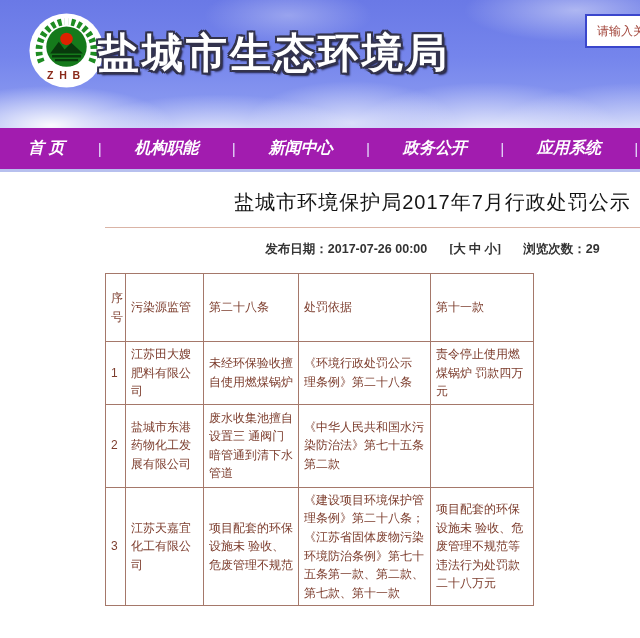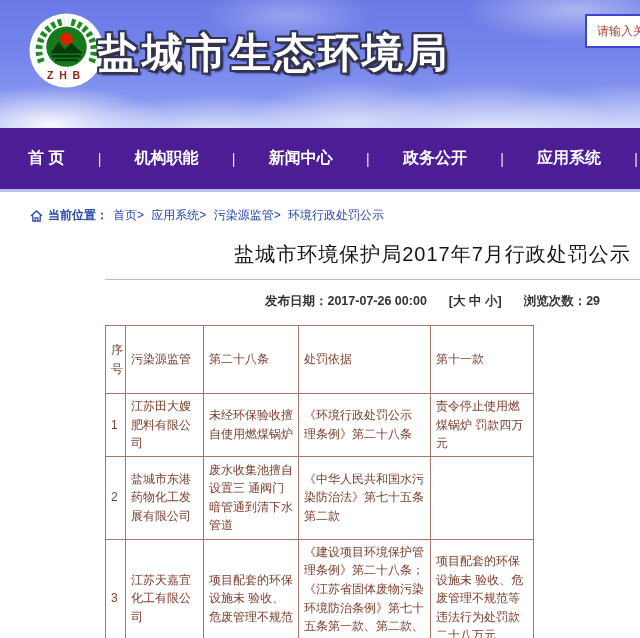--- a/index.html
+++ b/index.html
@@ -25,22 +25,22 @@
     text-shadow:-2px 0 #33334d, 2px 0 #33334d, 0 -2px #33334d, 0 2px #33334d,
       -2px -2px #33334d, 2px 2px #33334d, -2px 2px #33334d, 2px -2px #33334d, 3px 3px 2px #222244; }
   .search-box { position:absolute; left:585px; top:14px; width:150px; height:34px;
     background:#fff; border:2px solid #3a46cc; }
   .search-box input { width:100%; height:100%; border:none; outline:none;
     font-size:12px; color:#a2453a; padding:0 10px; background:transparent;
     font-family:"Liberation Sans", sans-serif; }
   .search-box input::placeholder { color:#a2453a; opacity:1; }
 
   
-  .nav { width:100%; height:64px; background:#4c1d95; border-bottom:3px solid #b7c0ee;
-    display:flex; align-items:center; }
+  .nav { width:100%; height:44px; background:#a21caf; border-bottom:3px solid #b7c0ee;
+    display:flex; align-items:center;font-style:italic; }
   .nav-inner { display:flex; width:100%; justify-content:space-between; align-items:center;
     padding:0 2px 0 28px; }
   .nav-item { color:#fff; font-size:16px; font-weight:bold; text-decoration:none;
     white-space:nowrap; cursor:pointer; }
   .nav-sep { color:#e8e8ff; font-size:14px; font-weight:normal; }
 
   
   .breadcrumb { padding:15px 0 0 30px; font-size:12px; color:#2646ae; display:flex;
     align-items:center; gap:5px; }
   .bc-home-icon { width:13px; height:12px; display:inline-block; }
@@ -48,21 +48,21 @@
   .bc-sep { margin:0 4px 0 0; }
   .bc-label { font-weight:bold; }
 
   
   .content { margin-left:105px; width:655px; }
   .article-title { margin-top:17px; text-align:center; font-size:20px; color:#141414;
     font-weight:500; letter-spacing:1px; }
   .title-divider { margin-top:11px; border-top:1px solid #dab4a6; width:100%; }
   .meta { text-align:center; padding:13px 0 0 0; font-size:12.5px; color:#333; font-weight:bold; }
   .meta .gap { display:inline-block; width:22px; }
-  .font-size-control { cursor:pointer; }
+  .font-size-control { cursor:pointer;font-family:Liberation Serif, serif; }
 
   
   table.penalty { margin-top:15px; border-collapse:collapse; table-layout:fixed; width:428px;
     font-size:12px; color:#7c3c2c; border:1px solid #6f6f6f; }
   table.penalty th, table.penalty td { border:1px solid #a5786a; padding:3px 5px;
     font-weight:normal; text-align:left; vertical-align:middle; line-height:1.55;
     word-break:break-all; }
   table.penalty thead tr { height:68px; }
   table.penalty tbody tr:nth-child(1) { height:62px; }
   table.penalty tbody tr:nth-child(2) { height:83px; }
@@ -103,27 +103,20 @@
         <span class="nav-sep">|</span>
         <a class="nav-item">新闻中心</a>
         <span class="nav-sep">|</span>
         <a class="nav-item">政务公开</a>
         <span class="nav-sep">|</span>
         <a class="nav-item">应用系统</a>
         <span class="nav-sep">|</span>
       </div>
   </div>
 
-  <div class="breadcrumb">
-    <svg class="bc-home-icon" viewBox="0 0 14 13">
-      <path d="M1 6.5 L7 1 L13 6.5 M3 6 V12 H11 V6 M5.5 12 V8.5 H8.5 V12" fill="none" stroke="#2646ae" stroke-width="1.4"></path>
-    </svg>
-    <span class="bc-label">当前位置：</span>
-    <span><a class="bc-link">首页</a><span class="bc-sep">&gt; </span><a class="bc-link">应用系统</a><span class="bc-sep">&gt; </span><a class="bc-link">污染源监管</a><span class="bc-sep">&gt; </span><a class="bc-link">环境行政处罚公示</a></span>
-  </div>
 
   <div class="content">
     <div class="article-title">盐城市环境保护局2017年7月行政处罚公示</div>
     <div class="title-divider"></div>
     <div class="meta">
       <span>发布日期：</span><span>2017-07-26 00:00</span><span class="gap"></span><span class="font-size-control">[大 中 小]</span><span class="gap"></span><span>浏览次数：</span><span>29</span>
     </div>
 
     <table class="penalty">
       <colgroup>

